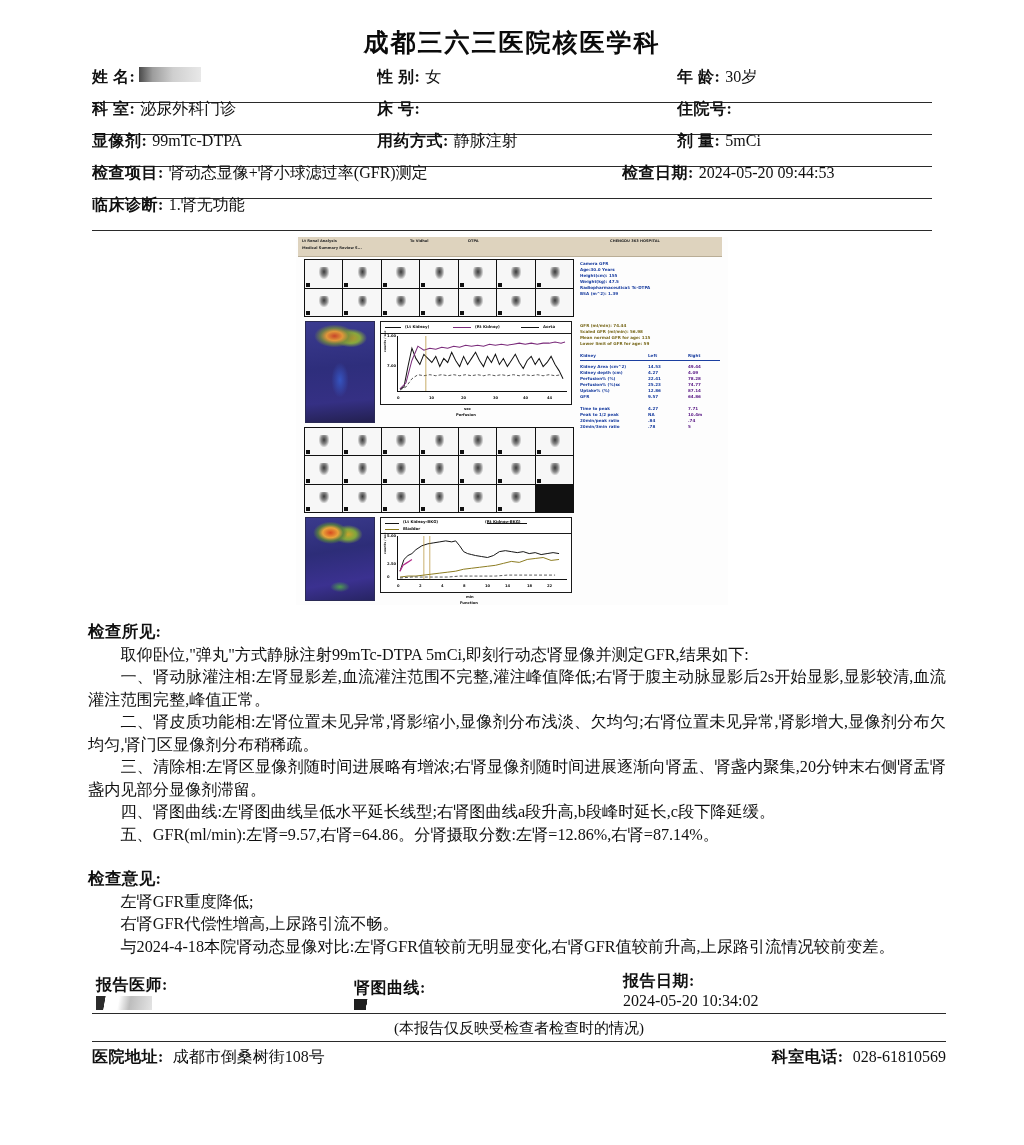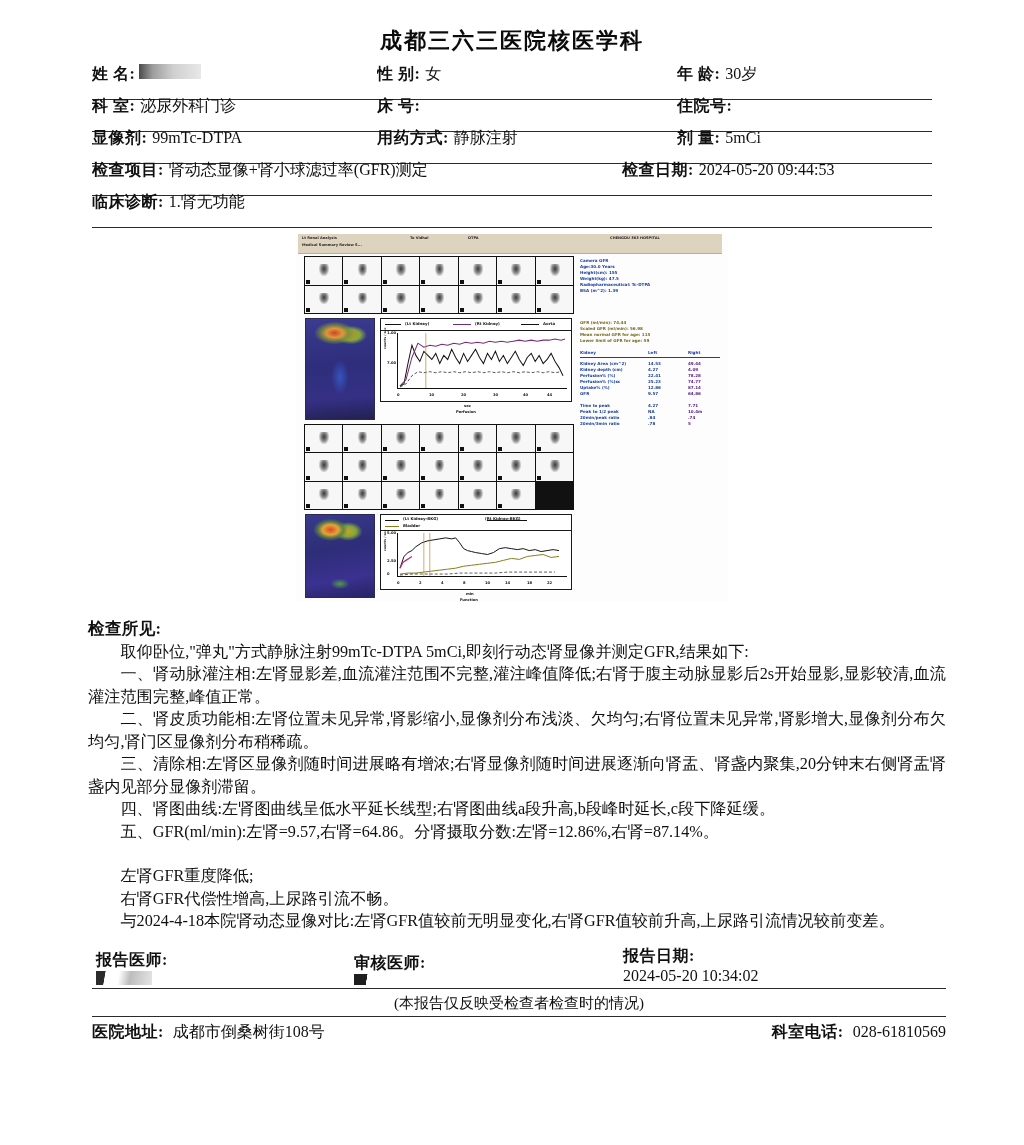--- a/index.html
+++ b/index.html
@@ -15,21 +15,21 @@
     position:relative;
     width:1024px;height:1145px;
     padding:0;
     box-sizing:border-box;
   }
   
   .hospital-title{
     text-align:center;
     font-family:"DejaVu Sans","Liberation Sans",sans-serif;
     font-weight:bold;
-    font-size:22px;
+    font-size:25px;
     letter-spacing:2px;
     padding-top:26px;
     color:#0b0b0b;
   }
   .report-title{
     text-align:center;
     font-family:"Liberation Serif","DejaVu Serif",serif;
     font-weight:bold;
     font-size:19px;
     margin-top:12px;
@@ -571,32 +571,33 @@
     <div class="sec-title">检查所见:</div>
     <p class="para">取仰卧位,"弹丸"方式静脉注射99mTc-DTPA 5mCi,即刻行动态肾显像并测定GFR,结果如下:</p>
     <p class="para">一、肾动脉灌注相:左肾显影差,血流灌注范围不完整,灌注峰值降低;右肾于腹主动脉显影后2s开始显影,显影较清,血流灌注范围完整,峰值正常。</p>
     <p class="para">二、肾皮质功能相:左肾位置未见异常,肾影缩小,显像剂分布浅淡、欠均匀;右肾位置未见异常,肾影增大,显像剂分布欠均匀,肾门区显像剂分布稍稀疏。</p>
     <p class="para">三、清除相:左肾区显像剂随时间进展略有增浓;右肾显像剂随时间进展逐渐向肾盂、肾盏内聚集,20分钟末右侧肾盂肾盏内见部分显像剂滞留。</p>
     <p class="para">四、肾图曲线:左肾图曲线呈低水平延长线型;右肾图曲线a段升高,b段峰时延长,c段下降延缓。</p>
     <p class="para">五、GFR(ml/min):左肾=9.57,右肾=64.86。分肾摄取分数:左肾=12.86%,右肾=87.14%。</p>
   </div>
 
   <div class="section" style="margin-top:22px;">
+    <div class="sec-title">检查意见:</div>
     <p class="para">左肾GFR重度降低;</p>
     <p class="para">右肾GFR代偿性增高,上尿路引流不畅。</p>
     <p class="para">与2024-4-18本院肾动态显像对比:左肾GFR值较前无明显变化,右肾GFR值较前升高,上尿路引流情况较前变差。</p>
   </div>
 
   <div class="sigrow" style="margin-top:22px;">
     <div class="sigcell sig1">
       <span class="lbl">报告医师:</span>
       <span class="sigmark"></span>
     </div>
     <div class="sigcell sig2">
-      <span class="lbl">审核医师:</span>
+      <span class="lbl">肾图曲线:</span>
       <span class="sigmark small"></span>
     </div>
     <div class="sigcell sig3">
       <span class="lbl">报告日期:</span>
       <span class="val">2024-05-20 10:34:02</span>
     </div>
   </div>
 
   <div class="disclaimer">(本报告仅反映受检查者检查时的情况)</div>
 

